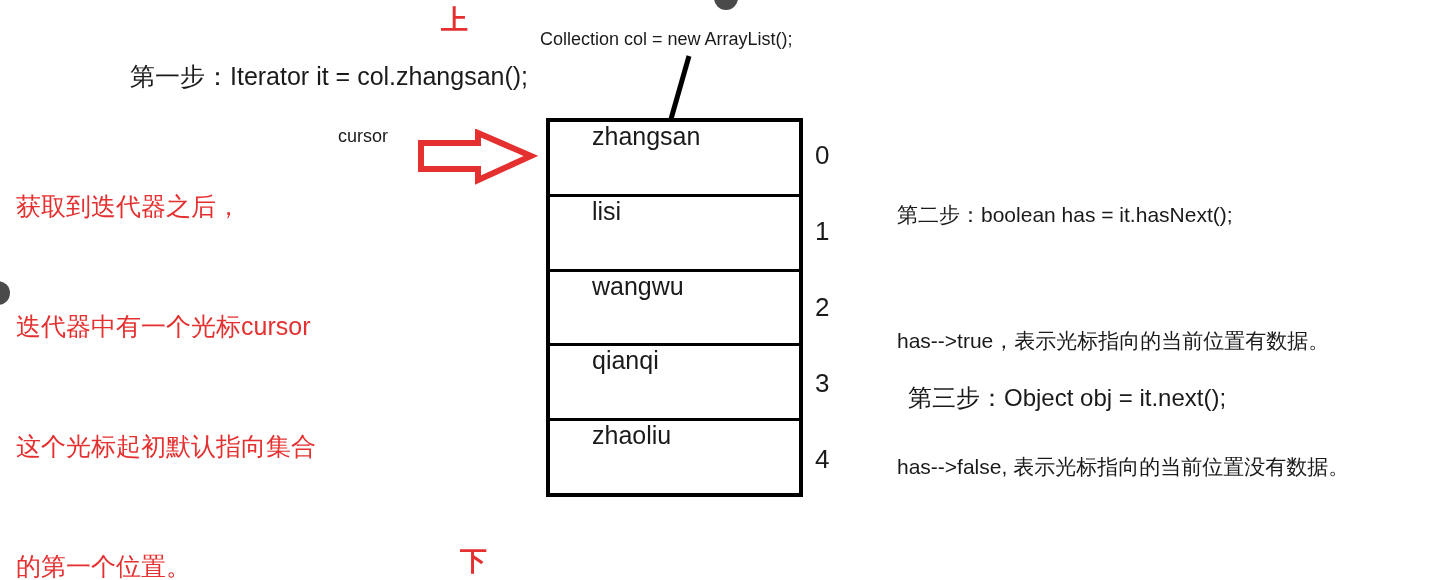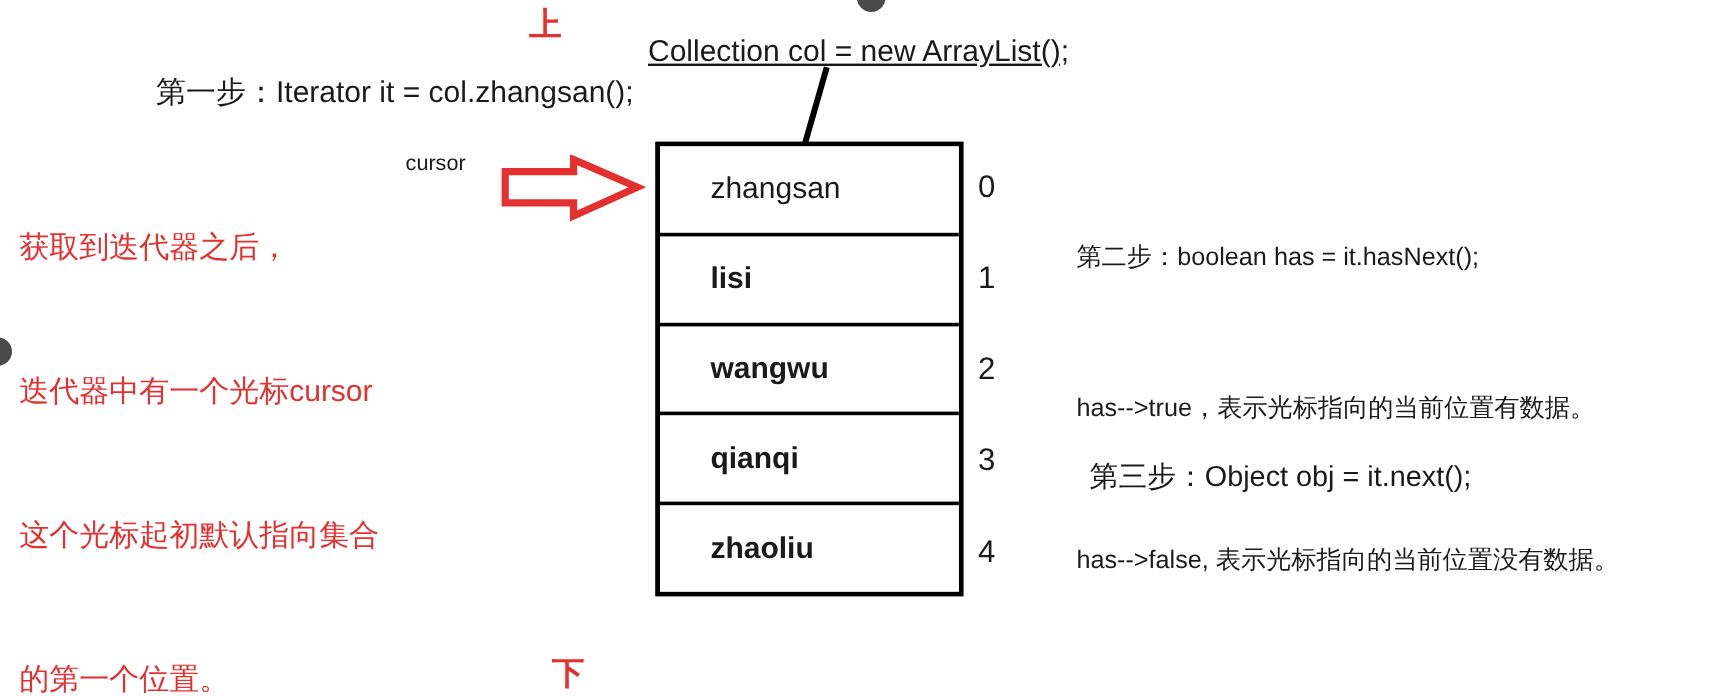--- a/index.html
+++ b/index.html
@@ -19,22 +19,21 @@
   .txt { position: absolute; white-space: pre; }
   .red { color: #e53030; }
   .black { color: #1a1a1a; }
 
   .up-label {
     left: 441px; top: 2px;
     font-size: 27px; font-weight: bold;
   }
   .collection-code {
     left: 540px; top: 29px;
-    font-size: 25px;
-    text-decoration: underline;
+    font-size: 18px;
   }
   .step1-text {
     left: 130px; top: 60px;
     font-size: 25px;
   }
 
   .left-note {
     position: absolute;
     left: 16px; top: 106px;
     font-size: 25px;
@@ -55,26 +54,25 @@
     position: absolute;
     left: 546px; top: 118px;
     width: 249px; height: 371px;
     border: 4px solid #000;
     display: flex;
     flex-direction: column;
   }
   .list-row {
     flex: 1;
     display: flex;
-    align-items: center;
     padding-left: 42px;
     font-size: 25px;
     background: #ffffff;
   }
-  .list-row + .list-row { border-top: 3px solid #000; font-weight: bold; }
+  .list-row + .list-row { border-top: 3px solid #000; }
 
   .index-col {
     position: absolute;
     left: 815px; top: 118px;
     height: 379px; width: 40px;
     display: flex;
     flex-direction: column;
   }
   .index-cell {
     flex: 1;

